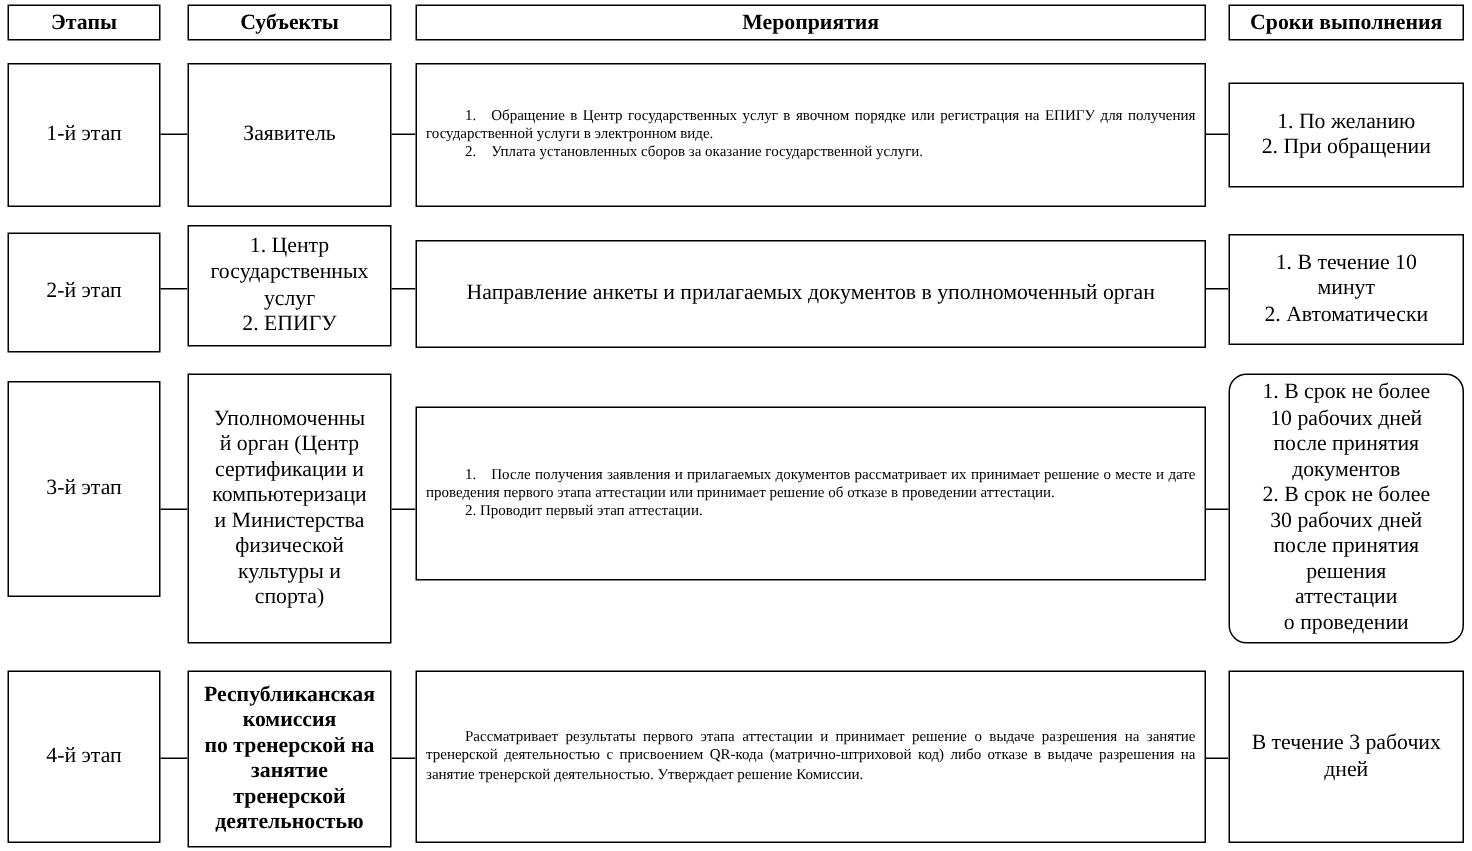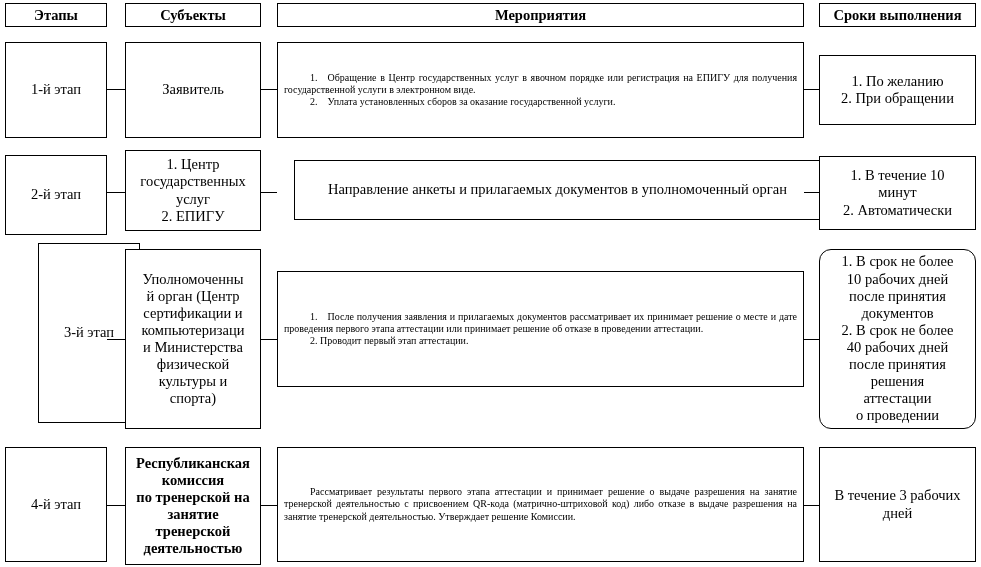--- a/index.html
+++ b/index.html
@@ -106,35 +106,35 @@
   <div class="connector" style="left:107px; top:192px; width:18px; height:1px;"></div>
   <div class="box cell-center" style="left:125px; top:150px; width:136px; height:81px;">
     <div class="inner">
       <p>1. Центр</p>
       <p>государственных</p>
       <p>услуг</p>
       <p>2. ЕПИГУ</p>
     </div>
   </div>
   <div class="connector" style="left:261px; top:192px; width:16px; height:1px;"></div>
-  <div class="box cell-center" style="left:294px; top:160px; width:527px; height:60px;">
+  <div class="box cell-center" style="left:277px; top:160px; width:527px; height:72px;">
     <div class="inner">
       <p>Направление анкеты и прилагаемых документов в уполномоченный орган</p>
     </div>
   </div>
   <div class="connector" style="left:804px; top:192px; width:15px; height:1px;"></div>
   <div class="box cell-center" style="left:819px; top:156px; width:157px; height:74px;">
     <div class="inner">
       <p>1. В течение 10</p>
       <p>минут</p>
       <p>2. Автоматически</p>
     </div>
   </div>
 
-  <div class="box cell-center" style="left:5px; top:243px; width:102px; height:180px;margin-left:33px;">
+  <div class="box cell-center" style="left:5px; top:254px; width:102px; height:144px;">
     <div class="inner">3-й этап</div>
   </div>
   <div class="connector" style="left:107px; top:339px; width:18px; height:1px;"></div>
   <div class="box cell-center" style="left:125px; top:249px; width:136px; height:180px;">
     <div class="inner">
       <p>Уполномоченны</p>
       <p>й орган (Центр</p>
       <p>сертификации и</p>
       <p>компьютеризаци</p>
       <p>и Министерства</p>
@@ -151,21 +151,21 @@
     </div>
   </div>
   <div class="connector" style="left:804px; top:339px; width:15px; height:1px;"></div>
   <div class="box cell-center" style="left:819px; top:249px; width:157px; height:180px;border-radius:12px;">
     <div class="inner">
       <p>1. В срок не более</p>
       <p>10 рабочих дней</p>
       <p>после принятия</p>
       <p>документов</p>
       <p>2. В срок не более</p>
-      <p>40 рабочих дней</p>
+      <p>30 рабочих дней</p>
       <p>после принятия</p>
       <p>решения</p>
       <p>аттестации</p>
       <p>о проведении</p>
     </div>
   </div>
 
   <div class="box cell-center" style="left:5px; top:447px; width:102px; height:115px;">
     <div class="inner">4-й этап</div>
   </div>

